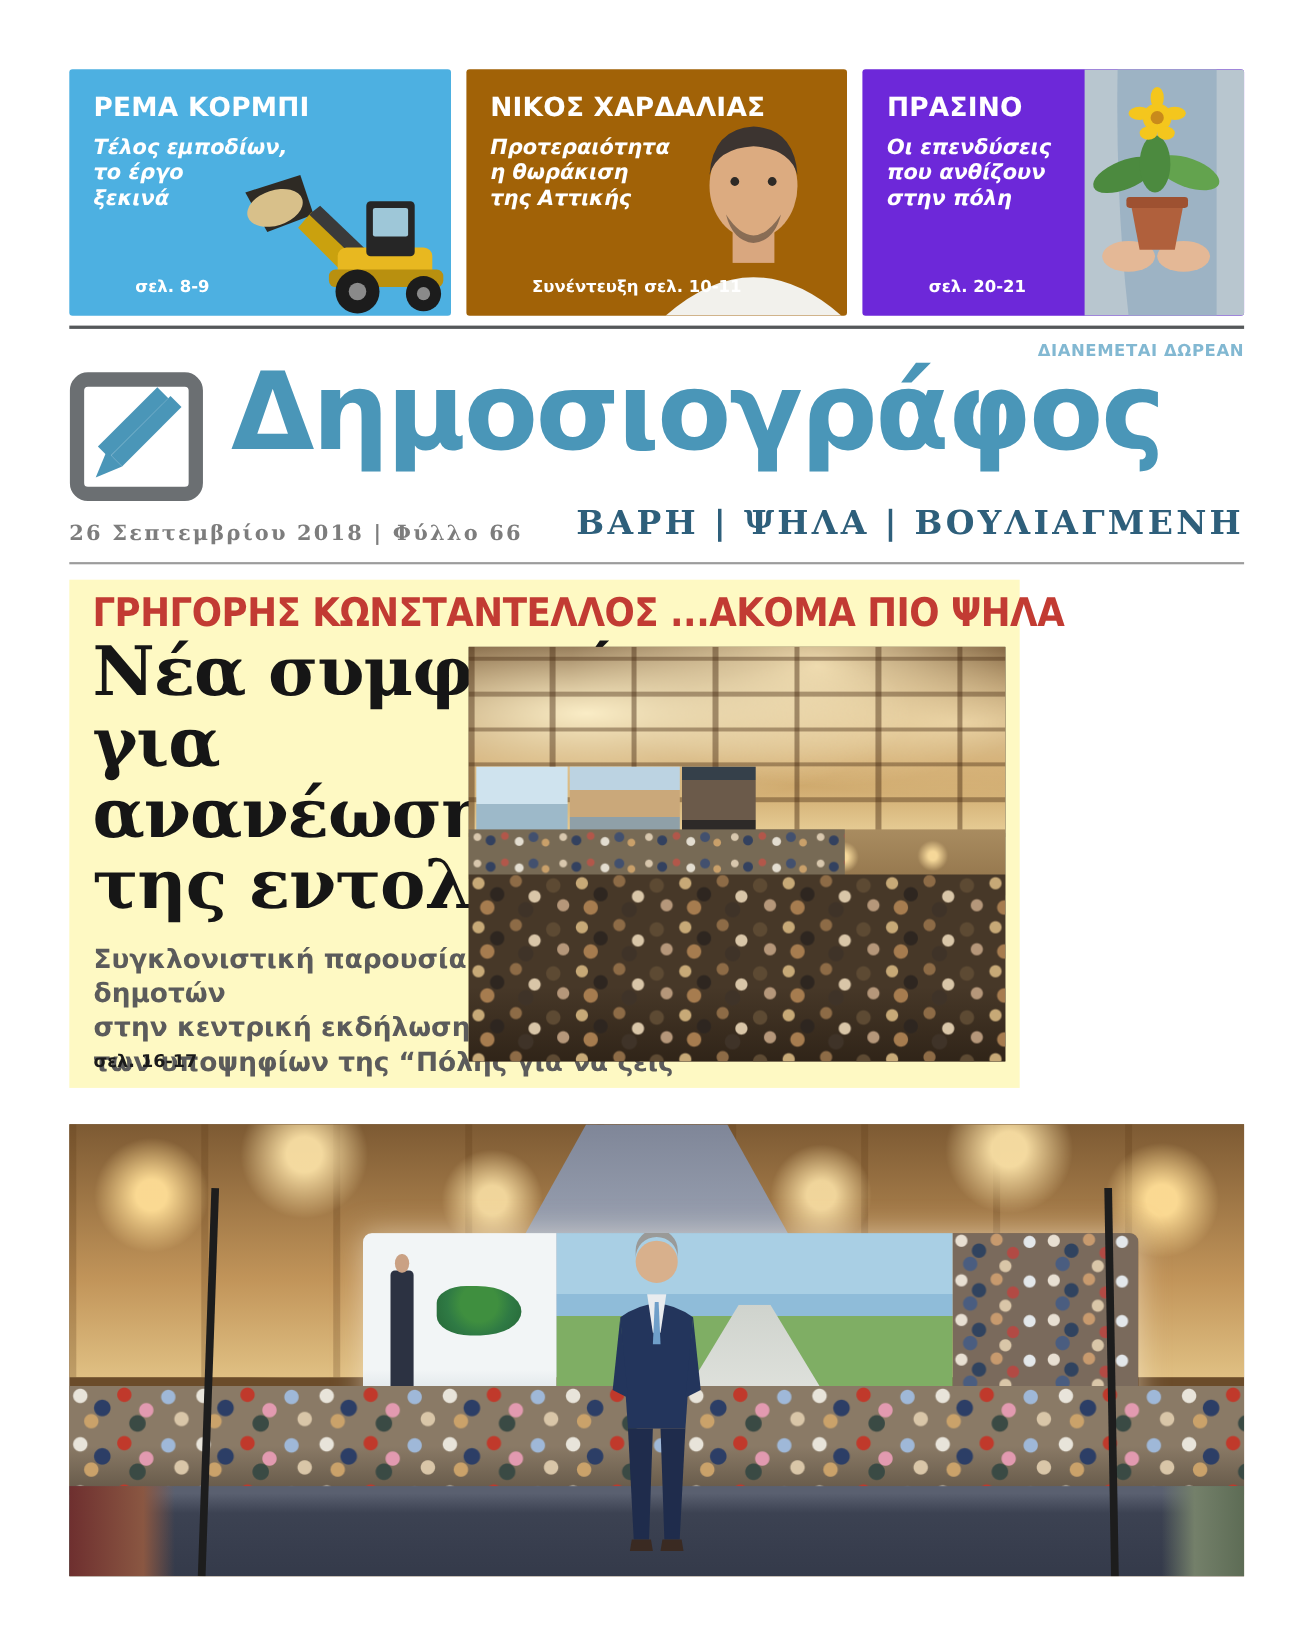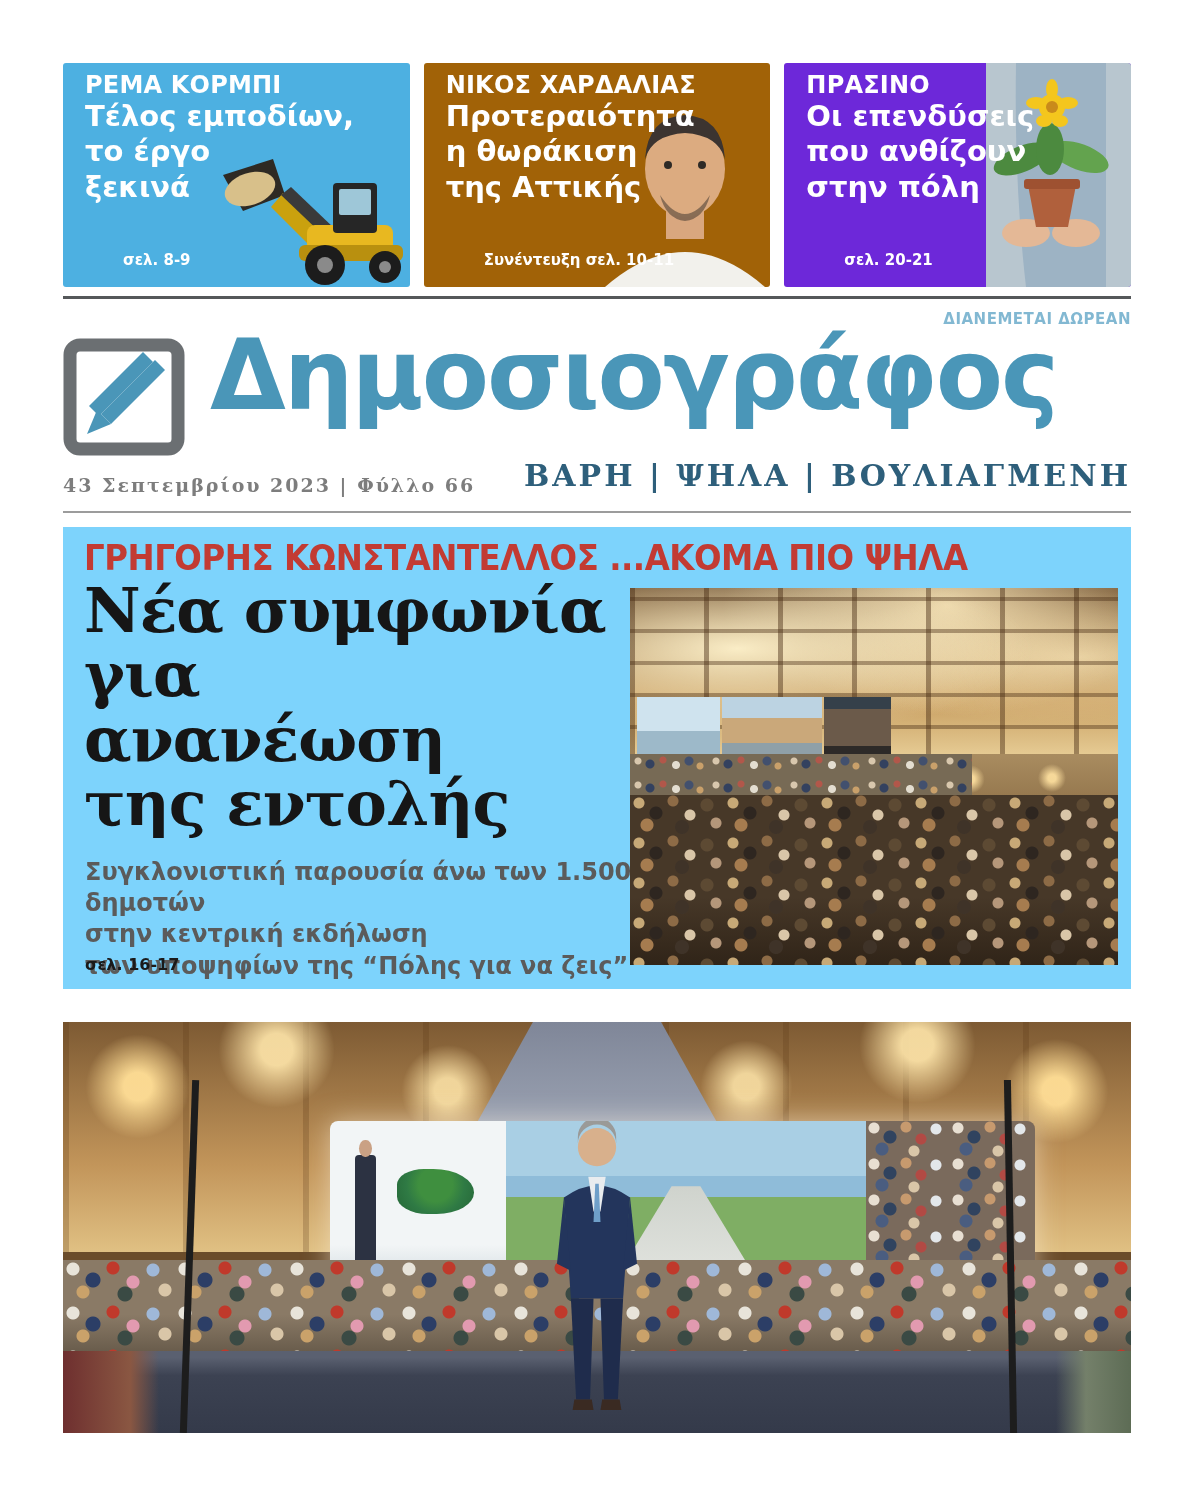--- a/index.html
+++ b/index.html
@@ -1,46 +1,46 @@
 <!DOCTYPE html>
 <html lang="el"><head>
 <meta charset="utf-8">
 <style>
   html,body{margin:0;padding:0;background:#ffffff;}
   .page{position:relative;width:1194px;height:1486px;background:#ffffff;overflow:hidden;
         font-family:"DejaVu Sans",sans-serif;}
 
   
   .teasers{position:absolute;left:63px;top:63px;width:1068px;height:224px;display:flex;gap:14px;}
-  .teaser{flex:1;position:relative;border-radius:3px;overflow:hidden;color:#fff;padding:8px 0 0 22px;box-sizing:border-box;}
+  .teaser{flex:1;position:relative;border-radius:3px;overflow:hidden;color:#fff;padding:20px 0 0 22px;box-sizing:border-box;}
   .t-blue{background:#4db0e1;}
   .t-navy{background:#a16207;}
   .t-orange{background:#6d28d9;}
   .t-kicker{font-size:24px;font-weight:bold;letter-spacing:.2px;position:relative;z-index:3;}
-  .t-title{font-size:29px;font-weight:bold;line-height:1.22;white-space:pre-line;position:relative;z-index:3;}
+  .t-title{font-size:19px;font-weight:bold;line-height:1.22;margin-top:12px;white-space:pre-line;position:relative;z-index:3;font-style:italic;}
   .t-page{position:absolute;left:22px;bottom:18px;font-size:15px;font-weight:bold;z-index:3;margin-left:38px;}
   .t-art{position:absolute;right:0;bottom:0;z-index:1;}
 
   
   .rule-top{position:absolute;left:63px;top:296px;width:1068px;height:3px;background:#55585a;}
   .rule-mid{position:absolute;left:63px;top:511px;width:1068px;height:2px;background:#9c9c9c;}
 
   
   .logo{position:absolute;left:63px;top:338px;}
   .tagline{position:absolute;left:228px;top:308px;font-size:29px;font-weight:bold;color:#8e8e8e;}
   .m-title{position:absolute;left:210px;top:322px;font-size:98px;font-weight:bold;color:#4a96b8;
            letter-spacing:-2px;line-height:1.1;}
   .free{position:absolute;right:63px;top:310px;font-size:15px;font-weight:bold;color:#82b8d2;letter-spacing:.5px;}
   .dateline{position:absolute;left:63px;top:474px;font-family:"DejaVu Serif",serif;font-size:19px;font-weight:bold;
             color:#7d7d7d;letter-spacing:2px;}
   .regions{position:absolute;right:63px;top:458px;font-family:"DejaVu Serif",serif;font-size:30px;font-weight:bold;
            color:#2e5f7b;letter-spacing:3px;}
 
   
-  .lead{position:absolute;left:63px;top:527px;width:1068px;height:462px;background:#7dd3fc;}
+  .lead{position:absolute;left:63px;top:527px;width:864px;height:462px;background:#fef9c3;}
   .kicker{position:absolute;left:21px;top:10px;font-size:36px;font-weight:bold;color:#c23b33;
           transform:scaleX(.9);transform-origin:left;white-space:nowrap;letter-spacing:-.5px;}
   .headline{position:absolute;left:21px;top:52px;width:560px;font-family:"DejaVu Serif",serif;
             font-size:62px;font-weight:bold;color:#161616;line-height:1.04;white-space:pre-line;letter-spacing:-1px;}
   .deck{position:absolute;left:22px;top:330px;width:560px;font-size:24px;font-weight:bold;color:#5b5b5b;
         line-height:1.3;white-space:pre-line;}
   .lead-page{position:absolute;left:22px;top:428px;font-size:16px;font-weight:bold;color:#1a1a1a;}
 
   
   .hall{position:absolute;right:13px;top:61px;width:488px;height:377px;overflow:hidden;background:#4a3b2c;}
@@ -226,21 +226,21 @@
   <svg class="logo" width="122" height="118" viewBox="0 0 122 118">
     <rect x="7" y="7" width="108" height="104" rx="10" fill="#ffffff" stroke="#6b6f72" stroke-width="13"></rect>
     <g fill="#4a96b8">
       <path d="M92 22 L102 32 L48 86 L38 76 Z"></path>
       <path d="M80 14 L90 24 L36 78 L26 68 Z"></path>
       <path d="M34 72 L48 86 L24 96 Z"></path>
     </g>
   </svg>
   <div class="m-title">Δημοσιογράφος</div>
   <div class="free">ΔΙΑΝΕΜΕΤΑΙ ΔΩΡΕΑΝ</div>
-  <div class="dateline">43 Σεπτεμβρίου 2023 | Φύλλο 66</div>
+  <div class="dateline">26 Σεπτεμβρίου 2018 | Φύλλο 66</div>
   <div class="regions">ΒΑΡΗ | ΨΗΛΑ | ΒΟΥΛΙΑΓΜΕΝΗ</div>
 
   <div class="rule-mid"></div>
 
   <div class="lead">
     <div class="kicker">ΓΡΗΓΟΡΗΣ ΚΩΝΣΤΑΝΤΕΛΛΟΣ ...ΑΚΟΜΑ ΠΙΟ ΨΗΛΑ</div>
     <div class="headline">Νέα συμφωνία
 για
 ανανέωση
 της εντολής</div>

